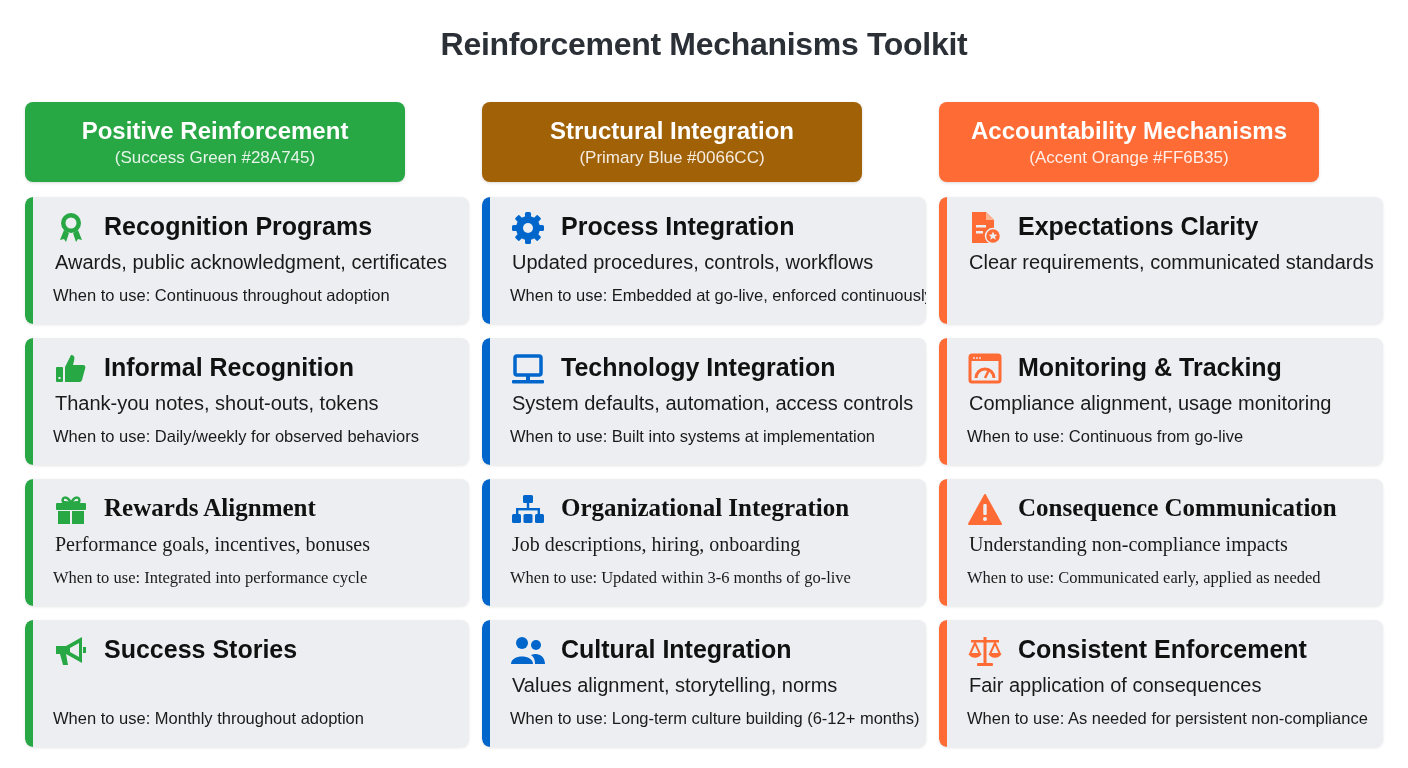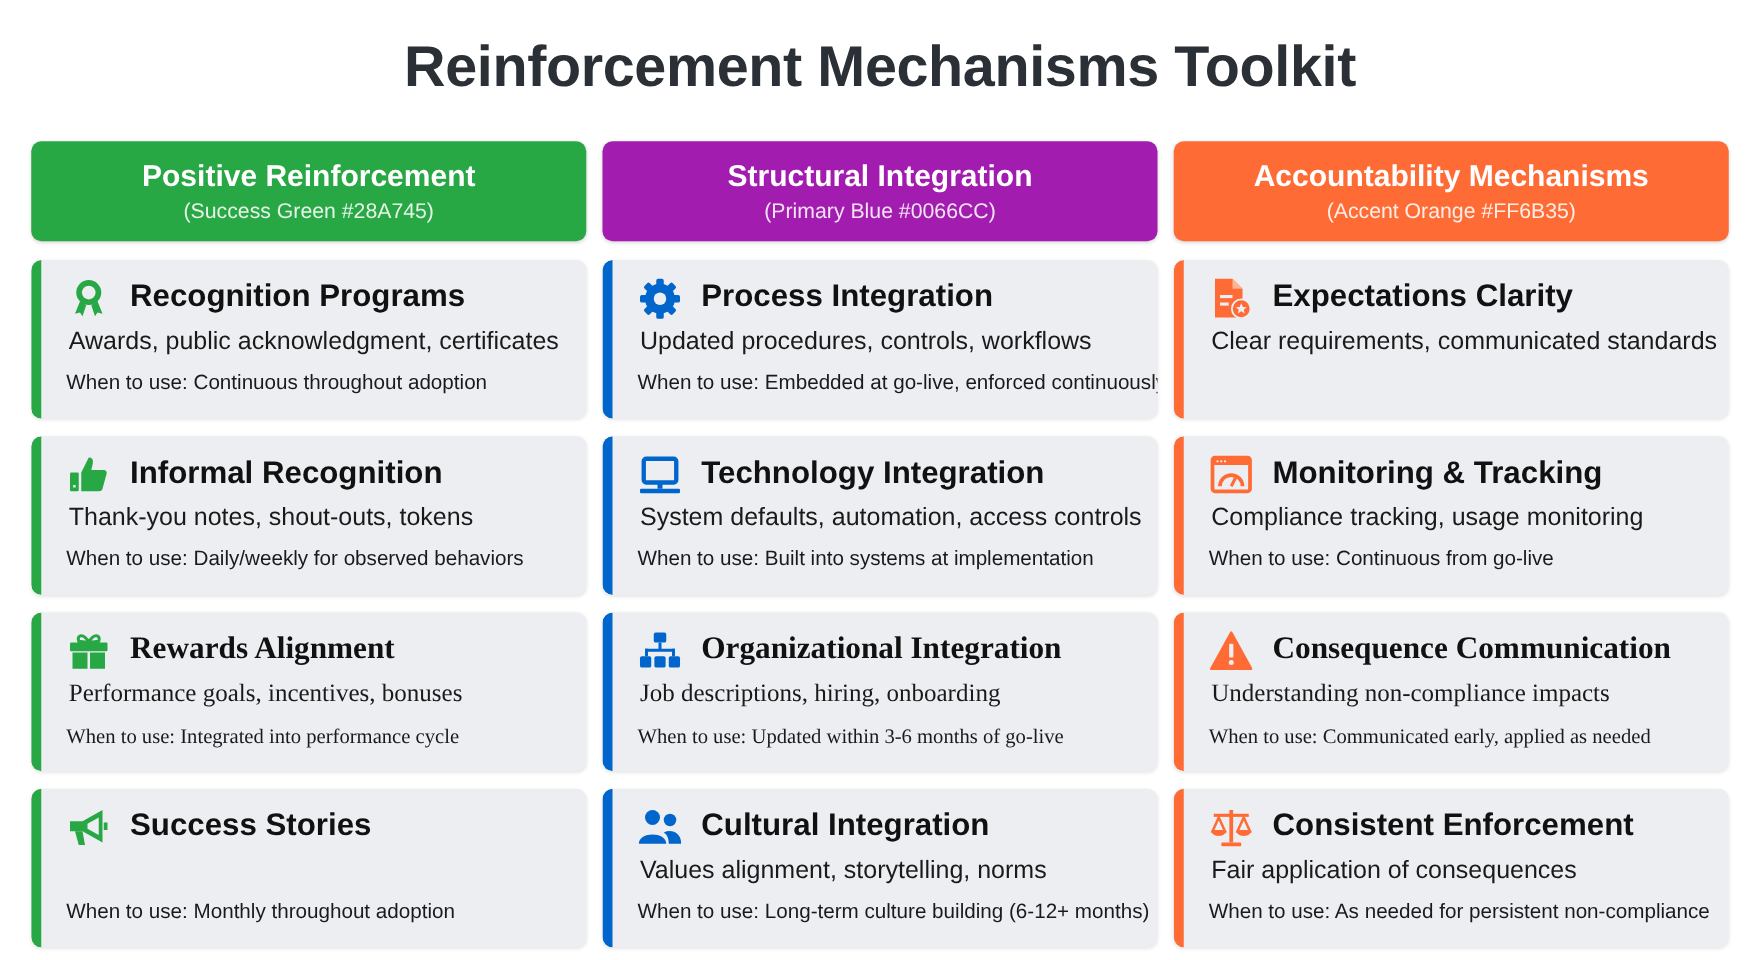--- a/index.html
+++ b/index.html
@@ -1,24 +1,24 @@
 <!DOCTYPE html>
 <html><head>
   <meta charset="utf-8">
   <style>
     * { box-sizing: border-box; margin: 0; padding: 0; }
     html, body { width: 1408px; height: 768px; background: #ffffff; overflow: hidden; }
     body { font-family: "Liberation Sans", "DejaVu Sans", sans-serif; color: #111; position: relative; }
 
     .title {
       position: absolute; left: 0; top: 26px; width: 1408px; text-align: center;
-      font-size: 46px; font-weight: bold; color: #2b3036; letter-spacing: -0.3px;
+      font-size: 32px; font-weight: bold; color: #2b3036; letter-spacing: -0.3px;
     }
 
-    .column { position: absolute; top: 102px; width: 444px; margin-top: 11px; }
+    .column { position: absolute; top: 102px; width: 380px; }
     .col-green { left: 25px; }
     .col-blue { left: 482px; }
     .col-orange { left: 939px; }
 
     .col-header {
       height: 80px; border-radius: 8px; color: #fff; text-align: center;
       padding-top: 15px; box-shadow: 0 1px 3px rgba(0,0,0,0.15);
     }
     .col-header .h-title { font-size: 24px; font-weight: bold; line-height: 28px; }
     .col-header .h-sub { font-size: 17px; line-height: 22px; opacity: 0.88; margin-top: 2px; }
@@ -104,21 +104,21 @@
           <path d="M6 20 L12 20 L14 31 L9 31 Z" fill="#28A745"></path>
           <rect x="29" y="13" width="3" height="6" fill="#28A745"></rect>
         </svg>
     </div>
     <div class="c-title">Success Stories</div>
     <div class="c-when">When to use: Monthly throughout adoption</div>
   </div>
 </section>
 
 <section class="column col-blue">
-  <div class="col-header" style="background:#a21caf;">
+  <div class="col-header" style="background:#a16207;">
     <div class="h-title">Structural Integration</div>
     <div class="h-sub">(Primary Blue #0066CC)</div>
   </div>
 
   <div class="card card-0">
     <div class="bar" style="background:#0066CC;"></div>
     <div class="icon">
       <svg viewBox="0 0 34 34">
           <g fill="#0066CC">
             <rect x="14" y="1" width="6" height="32" rx="1.5"></rect>
@@ -217,21 +217,21 @@
           <rect x="2" y="3" width="30" height="27" rx="2" fill="none" stroke="#FF6B35" stroke-width="3"></rect>
           <rect x="2" y="3" width="30" height="6" fill="#FF6B35"></rect>
           <circle cx="6" cy="6" r="0.9" fill="#eceef2"></circle>
           <circle cx="9" cy="6" r="0.9" fill="#eceef2"></circle>
           <circle cx="12" cy="6" r="0.9" fill="#eceef2"></circle>
           <path d="M8 26 A9 9 0 0 1 26 26" fill="none" stroke="#FF6B35" stroke-width="3"></path>
           <path d="M17 26 L21 18" stroke="#FF6B35" stroke-width="2.5"></path>
         </svg>
     </div>
     <div class="c-title">Monitoring &amp; Tracking</div>
-    <div class="c-desc">Compliance tracking, usage monitoring</div>
+    <div class="c-desc">Compliance alignment, usage monitoring</div>
     <div class="c-when">When to use: Continuous from go-live</div>
   </div>
 
   <div class="card card-2">
     <div class="bar" style="background:#FF6B35;"></div>
     <div class="icon">
       <svg viewBox="0 0 34 34">
           <path d="M17 2 L33 31 L1 31 Z" fill="#FF6B35" stroke="#FF6B35" stroke-linejoin="round" stroke-width="2"></path>
           <rect x="15.3" y="11" width="3.4" height="11" rx="1" fill="#eceef2"></rect>
           <circle cx="17" cy="26" r="2" fill="#eceef2"></circle>

